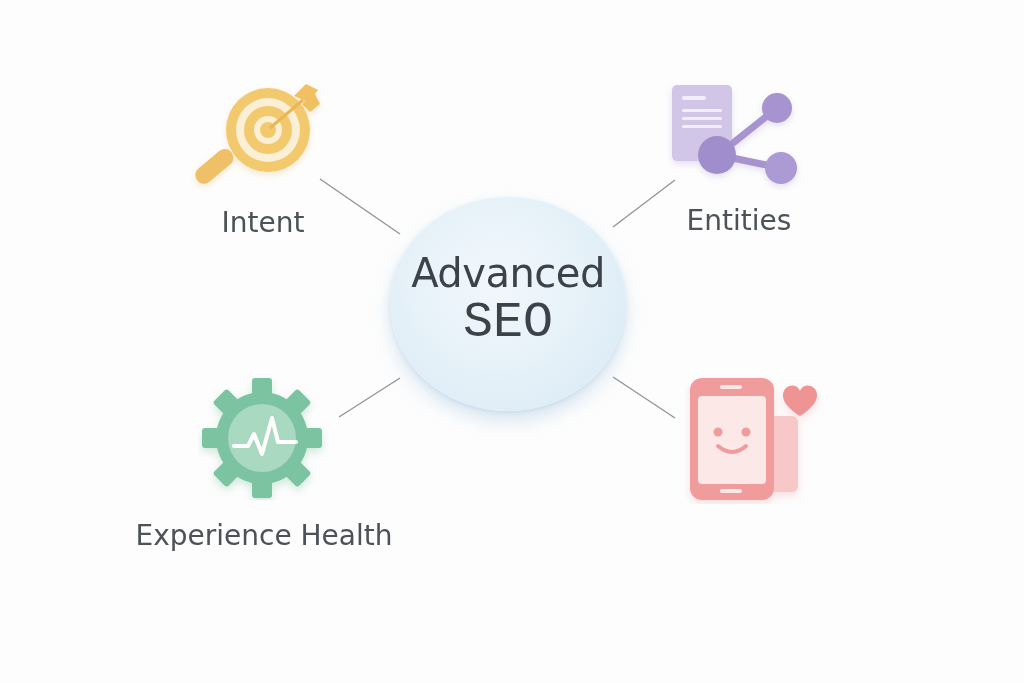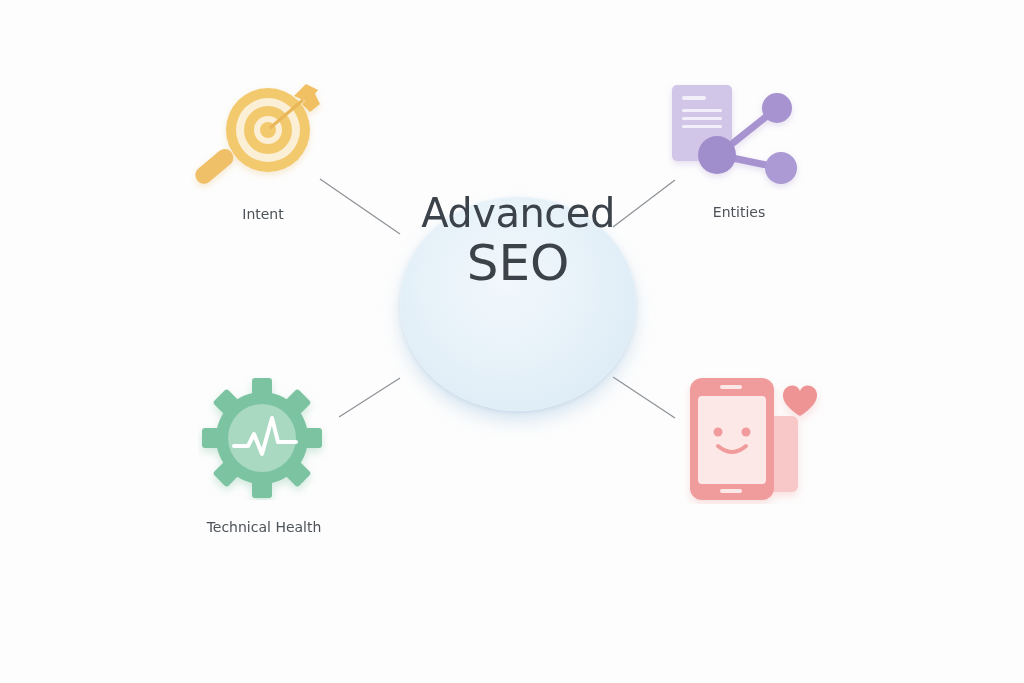--- a/index.html
+++ b/index.html
@@ -5,30 +5,30 @@
     html, body { margin: 0; padding: 0; }
     body {
       width: 1024px; height: 683px; overflow: hidden;
       background: #fdfdfd;
       font-family: "DejaVu Sans", sans-serif;
       position: relative;
     }
     .stage { position: absolute; left: 0; top: 0; width: 1024px; height: 683px; }
     svg.connectors { position: absolute; left: 0; top: 0; }
     .hub {
-      position: absolute; left: 400px; top: 197px; width: 236px; height: 214px;
+      position: absolute; left: 390px; top: 197px; width: 236px; height: 214px;
       border-radius: 50%;
       background: radial-gradient(circle at 45% 40%, #f2f8fc 0%, #e4f0f8 55%, #d6e8f4 100%);
       box-shadow: 0 10px 18px rgba(150,190,220,0.35), 0 2px 4px rgba(150,180,210,0.25);
-      display: flex; flex-direction: column; align-items: center; 
+      display: flex; flex-direction: column; align-items: center; justify-content: center;
     }
     .hub-line1 { font-size: 40px; color: #3b4249; line-height: 44px; letter-spacing: -0.5px; margin-top: -6px; }
-    .hub-line2 { font-size: 50px; color: #3b4249; line-height: 56px; }
+    .hub-line2 { font-size: 50px; color: #3b4249; line-height: 56px; font-family: Liberation Mono, monospace; }
     .node-label {
-      position: absolute; font-size: 14px; color: #4c5258; white-space: nowrap;
+      position: absolute; font-size: 28px; color: #4c5258; white-space: nowrap;
       transform: translateX(-50%);
     }
     .icon { position: absolute; }
   </style>
 </head>
 <body>
 
 <div class="stage">
 
   <svg class="connectors" width="1024" height="683">
@@ -99,21 +99,21 @@
         <rect x="-10" y="-60" width="20" height="22" rx="3" transform="rotate(180)"></rect>
         <rect x="-10" y="-60" width="20" height="22" rx="3" transform="rotate(225)"></rect>
         <rect x="-10" y="-60" width="20" height="22" rx="3" transform="rotate(270)"></rect>
         <rect x="-10" y="-60" width="20" height="22" rx="3" transform="rotate(315)"></rect>
         <circle r="46"></circle>
       </g>
       <circle r="34" fill="#a9d9c1"></circle>
       <polyline points="-28,8 -14,8 -8,-4 0,16 10,-20 16,4 34,4" fill="none" stroke="#ffffff" stroke-width="4" stroke-linecap="round" stroke-linejoin="round"></polyline>
     </g>
   </svg>
-  <div class="node-label" style="left:264px;top:519px">Technical Health</div>
+  <div class="node-label" style="left:264px;top:519px">Experience Health</div>
 
   <svg class="icon" style="left:684px;top:374px" width="140" height="130" viewBox="0 0 140 130">
     <defs>
       <filter id="sh4" x="-30%" y="-30%" width="160%" height="160%">
           <feDropShadow dx="0" dy="4" stdDeviation="4" flood-color="#f2a8a8" flood-opacity="0.35"></feDropShadow>
         </filter>
     </defs>
     <g filter="url(#sh4)">
       <rect x="70" y="42" width="44" height="76" rx="6" fill="#f8c7c7"></rect>
       <rect x="6" y="4" width="84" height="122" rx="12" fill="#f19c9c"></rect>

